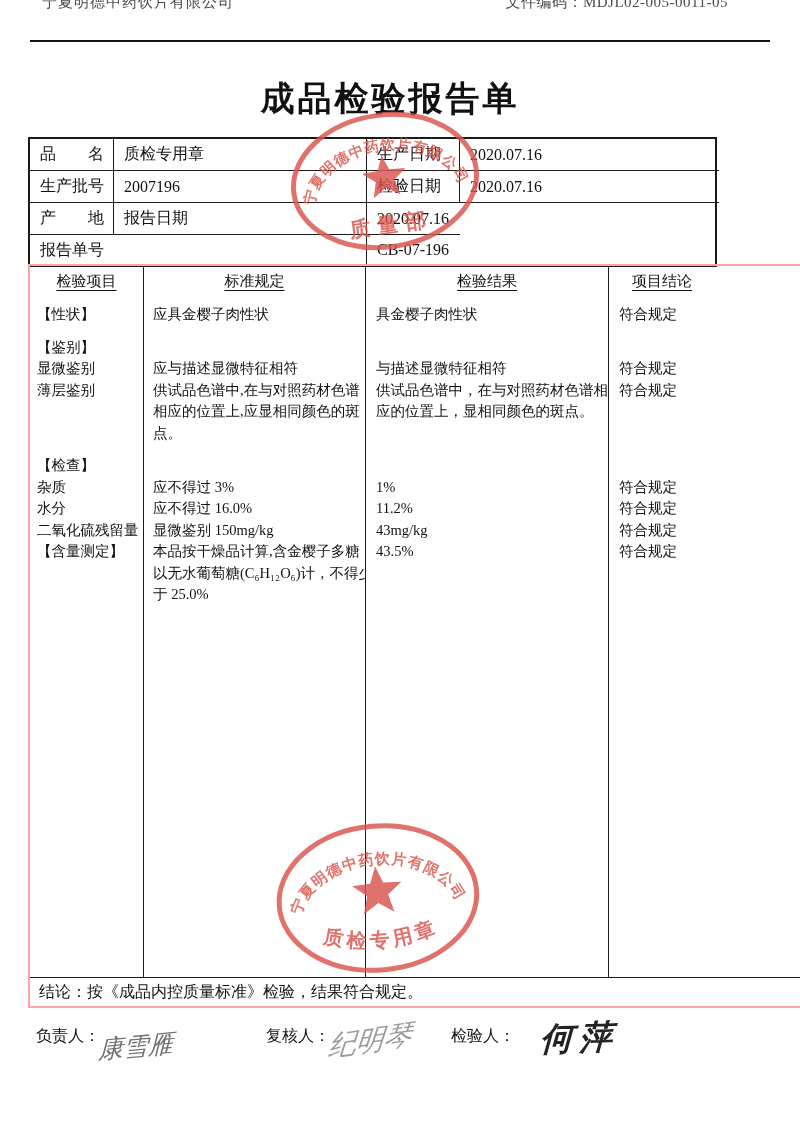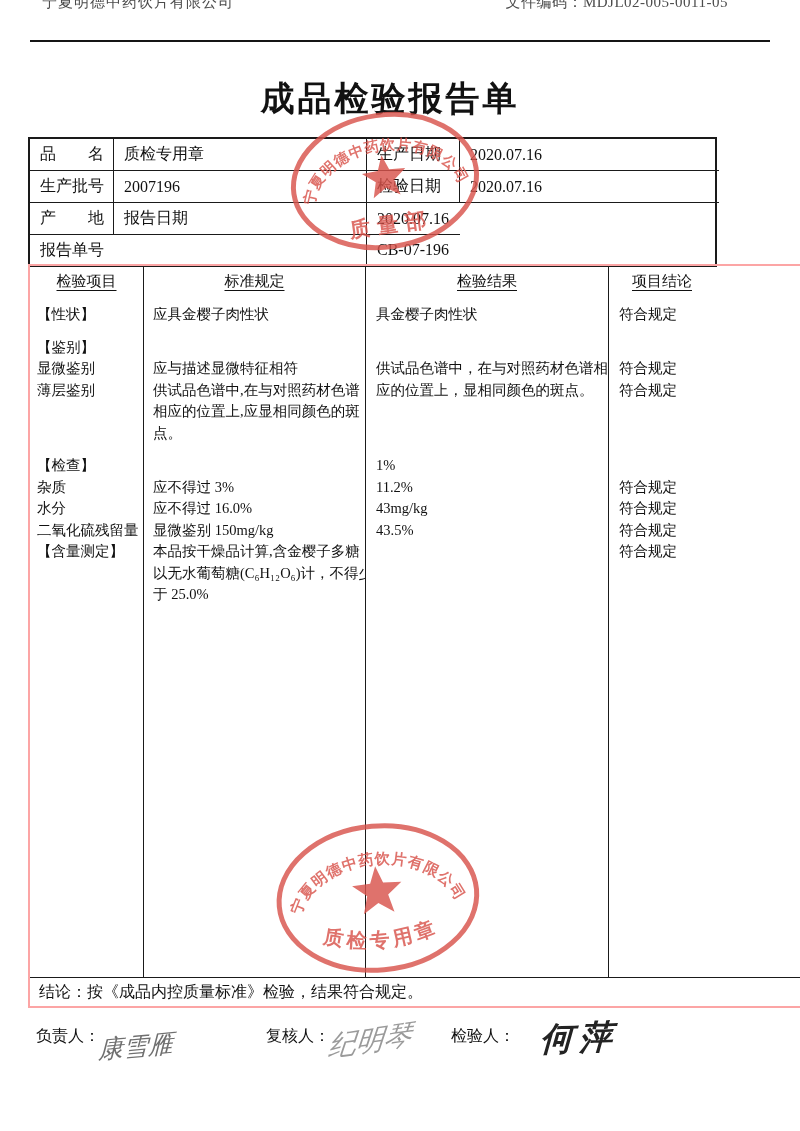--- a/index.html
+++ b/index.html
@@ -134,20 +134,21 @@
           <div class="ins-line">应不得过 16.0%</div>
           <div class="ins-line">显微鉴别 150mg/kg</div>
           <div class="ins-line">本品按干燥品计算,含金樱子多糖</div>
           <div class="ins-line">以无水葡萄糖(C₆H₁₂O₆)计，不得少</div>
           <div class="ins-line">于 25.0%</div>
         </div>
         <div class="ins-col c2">
           <div class="ins-line">具金樱子肉性状</div>
           <div class="ins-line gap"></div>
           <div class="ins-line"></div>
+          <div class="ins-line">与描述显微特征相符</div>
           <div class="ins-line">供试品色谱中，在与对照药材色谱相</div>
           <div class="ins-line">应的位置上，显相同颜色的斑点。</div>
           <div class="ins-line"></div>
           <div class="ins-line gap"></div>
           <div class="ins-line"></div>
           <div class="ins-line">1%</div>
           <div class="ins-line">11.2%</div>
           <div class="ins-line">43mg/kg</div>
           <div class="ins-line">43.5%</div>
           <div class="ins-line"></div>

